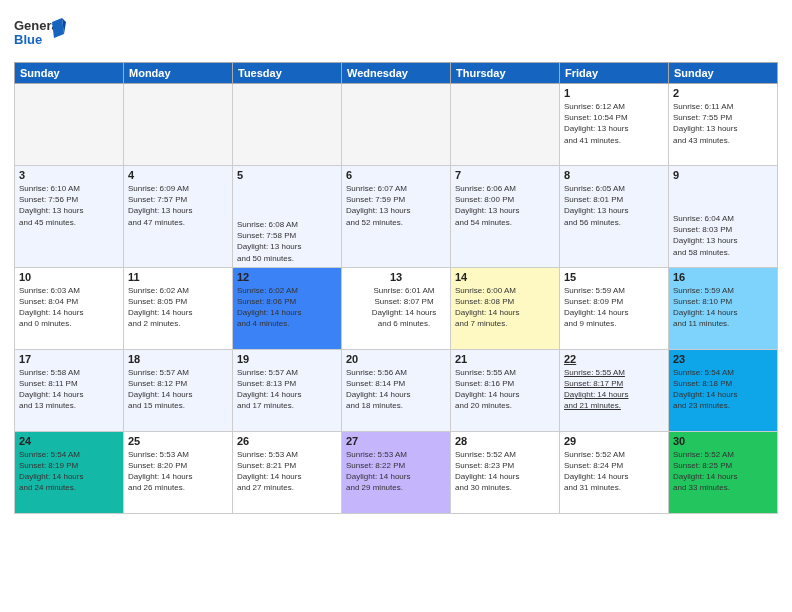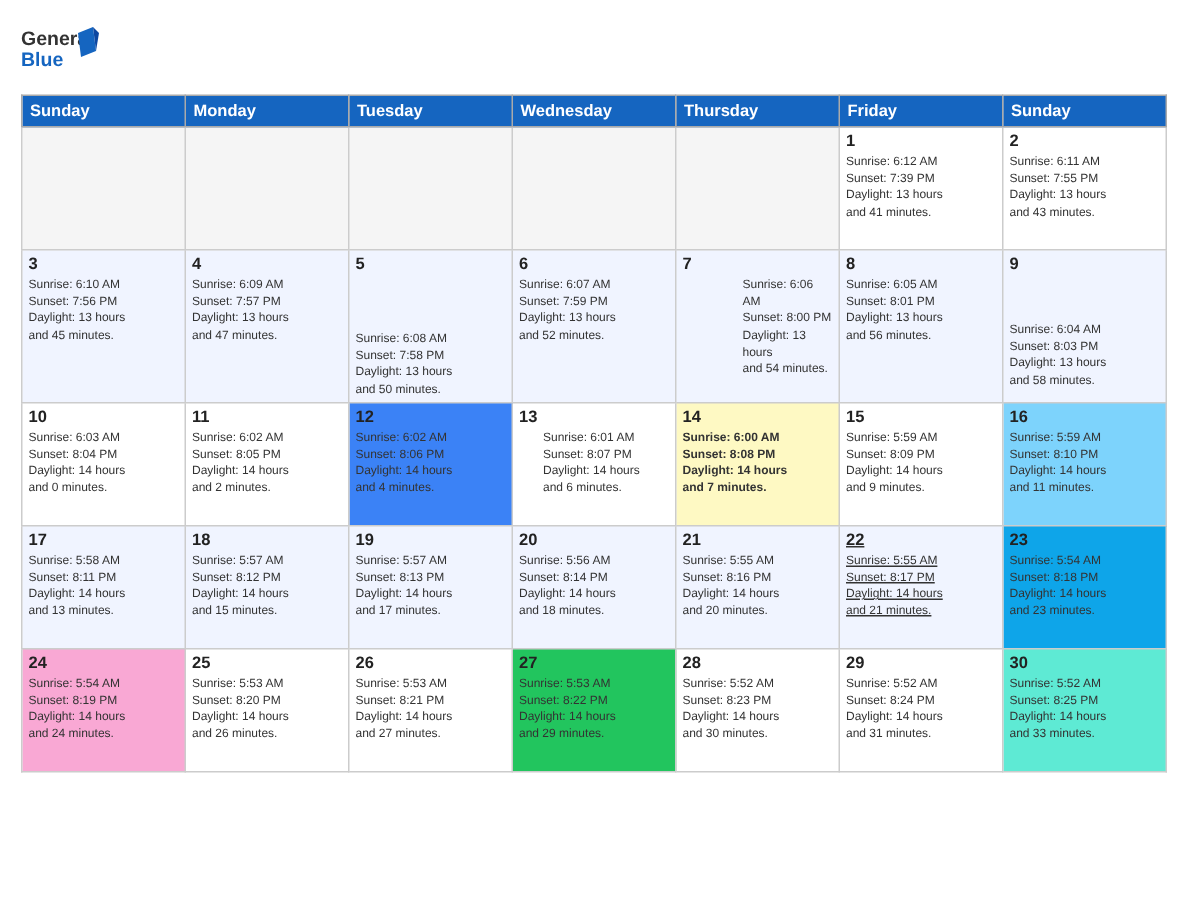--- a/index.html
+++ b/index.html
@@ -118,21 +118,21 @@
     <tbody id="calendar-body">
     <tr>
           <td class="empty" style="background: rgb(245, 245, 245);"></td>
           <td class="empty" style="background: rgb(245, 245, 245);"></td>
           <td class="empty" style="background: rgb(245, 245, 245);"></td>
           <td class="empty" style="background: rgb(245, 245, 245);"></td>
           <td class="empty" style="background: rgb(245, 245, 245);"></td>
           <td style="background: rgb(255, 255, 255);">
             <span class="day-number">1</span>
             <div class="day-info" style="white-space: pre-line;">Sunrise: 6:12 AM
-Sunset: 7:39 PM
+Sunset: 10:54 PM
 Daylight: 13 hours
 and 41 minutes.</div>
           </td>
           <td style="background: rgb(255, 255, 255);">
             <span class="day-number">2</span>
             <div class="day-info" style="white-space: pre-line;">Sunrise: 6:11 AM
 Sunset: 7:55 PM
 Daylight: 13 hours
 and 43 minutes.</div>
           </td>
@@ -161,21 +161,21 @@
           </td>
           <td style="background: rgb(240, 244, 255);">
             <span class="day-number">6</span>
             <div class="day-info" style="white-space: pre-line;">Sunrise: 6:07 AM
 Sunset: 7:59 PM
 Daylight: 13 hours
 and 52 minutes.</div>
           </td>
           <td style="background: rgb(240, 244, 255);">
             <span class="day-number">7</span>
-            <div class="day-info" style="white-space: pre-line; margin-left: 40px;">Sunrise: 6:06 AM
+            <div class="day-info" style="white-space: pre-line;">Sunrise: 6:06 AM
 Sunset: 8:00 PM
 Daylight: 13 hours
 and 54 minutes.</div>
           </td>
           <td style="background: rgb(240, 244, 255);">
             <span class="day-number">8</span>
             <div class="day-info" style="white-space: pre-line;">Sunrise: 6:05 AM
 Sunset: 8:01 PM
 Daylight: 13 hours
 and 56 minutes.</div>
@@ -203,30 +203,30 @@
 Daylight: 14 hours
 and 2 minutes.</div>
           </td>
           <td style="background: #3b82f6;">
             <span class="day-number">12</span>
             <div class="day-info" style="white-space: pre-line;">Sunrise: 6:02 AM
 Sunset: 8:06 PM
 Daylight: 14 hours
 and 4 minutes.</div>
           </td>
-          <td style="background: rgb(255, 255, 255);">
+          <td style="background: rgb(255, 255, 255); text-align: center;">
             <span class="day-number">13</span>
             <div class="day-info" style="white-space: pre-line; margin-left: 16px;">Sunrise: 6:01 AM
 Sunset: 8:07 PM
 Daylight: 14 hours
 and 6 minutes.</div>
           </td>
           <td style="background: #fef9c3;">
             <span class="day-number">14</span>
-            <div class="day-info" style="white-space: pre-line; font-weight: bold;">Sunrise: 6:00 AM
+            <div class="day-info" style="white-space: pre-line;">Sunrise: 6:00 AM
 Sunset: 8:08 PM
 Daylight: 14 hours
 and 7 minutes.</div>
           </td>
           <td style="background: rgb(255, 255, 255);">
             <span class="day-number">15</span>
             <div class="day-info" style="white-space: pre-line;">Sunrise: 5:59 AM
 Sunset: 8:09 PM
 Daylight: 14 hours
 and 9 minutes.</div>
@@ -284,63 +284,63 @@
           </td>
           <td style="background: #0ea5e9;">
             <span class="day-number">23</span>
             <div class="day-info" style="white-space: pre-line;">Sunrise: 5:54 AM
 Sunset: 8:18 PM
 Daylight: 14 hours
 and 23 minutes.</div>
           </td>
         </tr>
         <tr>
-          <td style="background: #f9a8d4;">
+          <td style="background: #14b8a6;">
             <span class="day-number">24</span>
             <div class="day-info" style="white-space: pre-line;">Sunrise: 5:54 AM
 Sunset: 8:19 PM
 Daylight: 14 hours
 and 24 minutes.</div>
           </td>
           <td style="background: rgb(255, 255, 255);">
             <span class="day-number">25</span>
             <div class="day-info" style="white-space: pre-line;">Sunrise: 5:53 AM
 Sunset: 8:20 PM
 Daylight: 14 hours
 and 26 minutes.</div>
           </td>
           <td style="background: rgb(255, 255, 255);">
             <span class="day-number">26</span>
             <div class="day-info" style="white-space: pre-line;">Sunrise: 5:53 AM
 Sunset: 8:21 PM
 Daylight: 14 hours
 and 27 minutes.</div>
           </td>
-          <td style="background: #22c55e;">
+          <td style="background: #c4b5fd;">
             <span class="day-number">27</span>
             <div class="day-info" style="white-space: pre-line;">Sunrise: 5:53 AM
 Sunset: 8:22 PM
 Daylight: 14 hours
 and 29 minutes.</div>
           </td>
           <td style="background: rgb(255, 255, 255);">
             <span class="day-number">28</span>
             <div class="day-info" style="white-space: pre-line;">Sunrise: 5:52 AM
 Sunset: 8:23 PM
 Daylight: 14 hours
 and 30 minutes.</div>
           </td>
           <td style="background: rgb(255, 255, 255);">
             <span class="day-number">29</span>
             <div class="day-info" style="white-space: pre-line;">Sunrise: 5:52 AM
 Sunset: 8:24 PM
 Daylight: 14 hours
 and 31 minutes.</div>
           </td>
-          <td style="background: #5eead4; margin-top: 11px;">
+          <td style="background: #22c55e; margin-top: 11px;">
             <span class="day-number">30</span>
             <div class="day-info" style="white-space: pre-line;">Sunrise: 5:52 AM
 Sunset: 8:25 PM
 Daylight: 14 hours
 and 33 minutes.</div>
           </td>
         </tr>
       </tbody>
   </table>
 </div>

